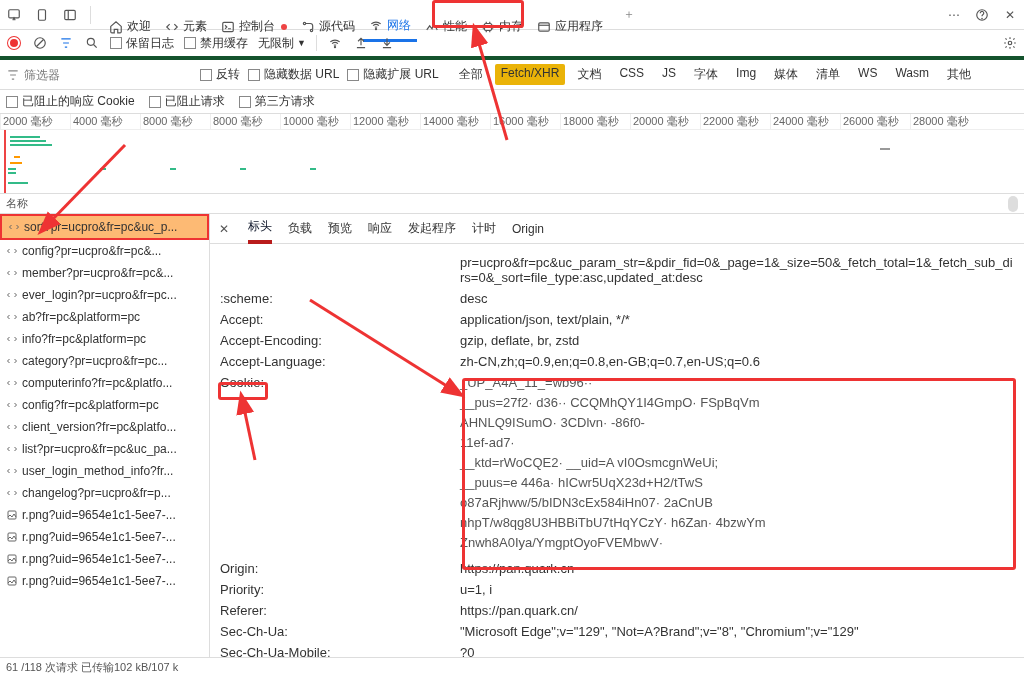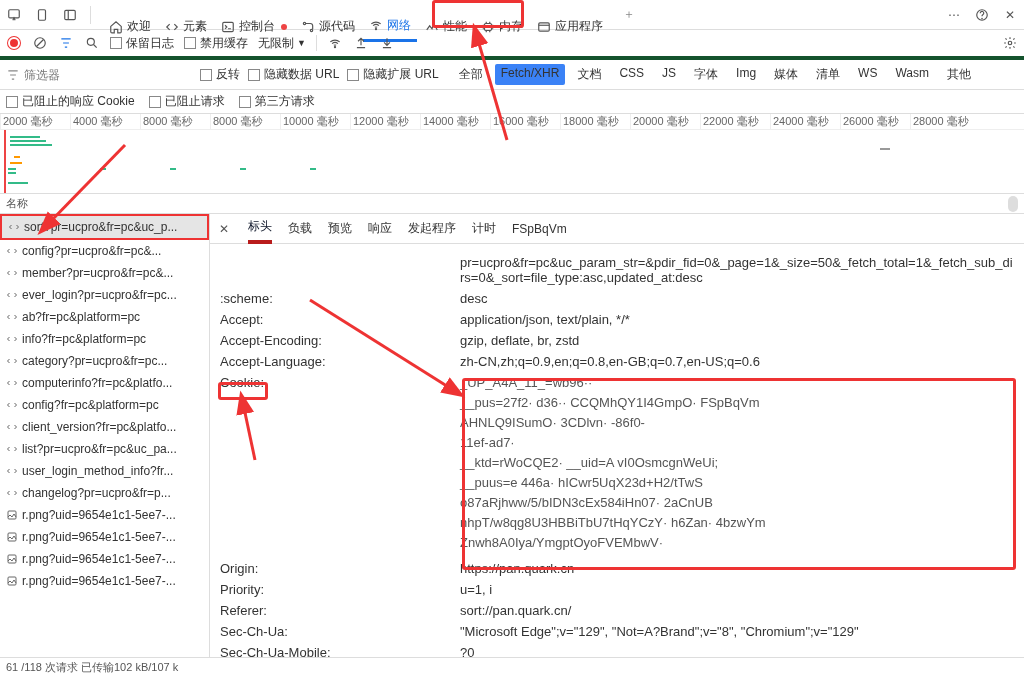--- a/index.html
+++ b/index.html
@@ -16,38 +16,38 @@
   .toolbar2 .checkbox .box { width: 12px; height: 12px; border: 1px solid #888; display: inline-block; }
   .toolbar2 .nolimit { display: flex; align-items: center; gap: 3px; }
   .toolbar2 .nolimit .caret { font-size: 9px; }
   .toolbar2 .right-icons { margin-left: auto; display: flex; gap: 12px; align-items: center; }
   .filterbar { height: 30px; display: flex; align-items: center; border-bottom: 1px solid #ddd; padding: 0 6px; gap: 8px; }
   .filterbar .box { width: 12px; height: 12px; border: 1px solid #888; display: inline-block; }
   .filterbar .checkbox { display: flex; align-items: center; gap: 4px; }
   .filterbar .filter-pill { display: flex; align-items: center; gap: 4px; color: #555; }
   .filterbar .chips { display: flex; gap: 6px; margin-left: 6px; }
   .filterbar .chip { padding: 2px 6px; cursor: pointer; border-radius: 2px; }
-  .filterbar .chip.active { background: #3b82f6; }
+  .filterbar .chip.active { background: #eab308; }
   .blockbar { height: 24px; display: flex; align-items: center; padding: 0 6px; gap: 14px; border-bottom: 1px solid #ddd; }
   .blockbar .checkbox { display: flex; align-items: center; gap: 4px; }
   .blockbar .checkbox .box { width: 12px; height: 12px; border: 1px solid #888; display: inline-block; }
   .timeline { height: 80px; border-bottom: 1px solid #ddd; position: relative; overflow: hidden; }
   .timeline .ticks { display: flex; height: 16px; border-bottom: 1px solid #eee; }
   .timeline .tick { flex: 0 0 70px; font-size: 11px; color: #666; padding-left: 2px; border-left: 1px solid #eee; white-space: nowrap; }
   .timeline .waterfall { height: 64px; position: relative; }
   .timeline .bar { position: absolute; height: 2px; background: #3b8; }
   .timeline .bar.o { background: #f90; }
   .namebar { height: 20px; border-bottom: 1px solid #ddd; display: flex; align-items: center; padding: 0 6px; font-size: 11px; color: #555; }
   .namebar .scroll { margin-left: auto; height: 16px; width: 10px; background: #ddd; border-radius: 5px; }
   .split { position: absolute; top: 214px; bottom: 20px; left: 0; right: 0; display: flex; }
   .sidebar { width: 210px; border-right: 1px solid #ddd; overflow: hidden; position: relative; }
   .sidebar ::-webkit-scrollbar { width: 10px; }
   .sidebar .row { height: 22px; display: flex; align-items: center; gap: 4px; padding: 0 6px; cursor: pointer; white-space: nowrap; overflow: hidden; text-overflow: ellipsis; }
   .sidebar .row .ico { width: 12px; height: 12px; display: inline-flex; align-items: center; justify-content: center; color: #666; flex: 0 0 12px; }
-  .sidebar .row.selected { background: #e5e5e5; }
+  .sidebar .row.selected { background: #fdba74; }
   .sidebar .row.hl { border: 2px solid #e33; height: 26px; }
   .detail { flex: 1; display: flex; flex-direction: column; }
   .detail .tabs { height: 30px; display: flex; align-items: center; border-bottom: 1px solid #ddd; padding: 0 6px; gap: 16px; }
   .detail .tabs .close { width: 16px; height: 16px; display: inline-flex; align-items: center; justify-content: center; cursor: pointer; color: #555; }
   .detail .tabs .tab { cursor: pointer; height: 30px; display: flex; align-items: center; }
   .detail .tabs .tab.active { color: #0f172a; border-bottom: 4px solid #b91c1c; }
   .detail .body { flex: 1; overflow: auto; padding: 8px 0; font-size: 13px; }
   .detail .kv { display: flex; padding: 3px 10px; gap: 10px; }
   .detail .kv .k { width: 230px; color: #333; }
   .detail .kv .v { flex: 1; color: #333; word-break: break-all; }
@@ -462,21 +462,21 @@
     </div>
   <div class="detail">
     <div class="tabs" id="dtabs">
       <span class="close">✕</span>
     <span class="tab active">标头</span>
         <span class="tab">负载</span>
         <span class="tab">预览</span>
         <span class="tab">响应</span>
         <span class="tab">发起程序</span>
         <span class="tab">计时</span>
-        <span class="tab">FSpBqVm</span>
+        <span class="tab">Origin</span>
       </div>
     <div class="body" id="detailbody">
         <div class="kv">
           <div class="k"></div>
           <div class="v">pr=ucpro&amp;fr=pc&amp;uc_param_str=&amp;pdir_fid=0&amp;_page=1&amp;_size=50&amp;_fetch_total=1&amp;_fetch_sub_dirs=0&amp;_sort=file_type:asc,updated_at:desc</div>
         </div>
         <div class="kv">
           <div class="k">:scheme:</div>
           <div class="v">desc</div>
         </div>
@@ -509,21 +509,21 @@
         <div class="kv">
           <div class="k">Origin:</div>
           <div class="v">https://pan.quark.cn</div>
         </div>
         <div class="kv">
           <div class="k">Priority:</div>
           <div class="v">u=1, i</div>
         </div>
         <div class="kv">
           <div class="k">Referer:</div>
-          <div class="v">sort://pan.quark.cn/</div>
+          <div class="v">https://pan.quark.cn/</div>
         </div>
         <div class="kv">
           <div class="k">Sec-Ch-Ua:</div>
           <div class="v">"Microsoft Edge";v="129", "Not=A?Brand";v="8", "Chromium";v="129"</div>
         </div>
         <div class="kv">
           <div class="k">Sec-Ch-Ua-Mobile:</div>
           <div class="v">?0</div>
         </div>
       </div>

